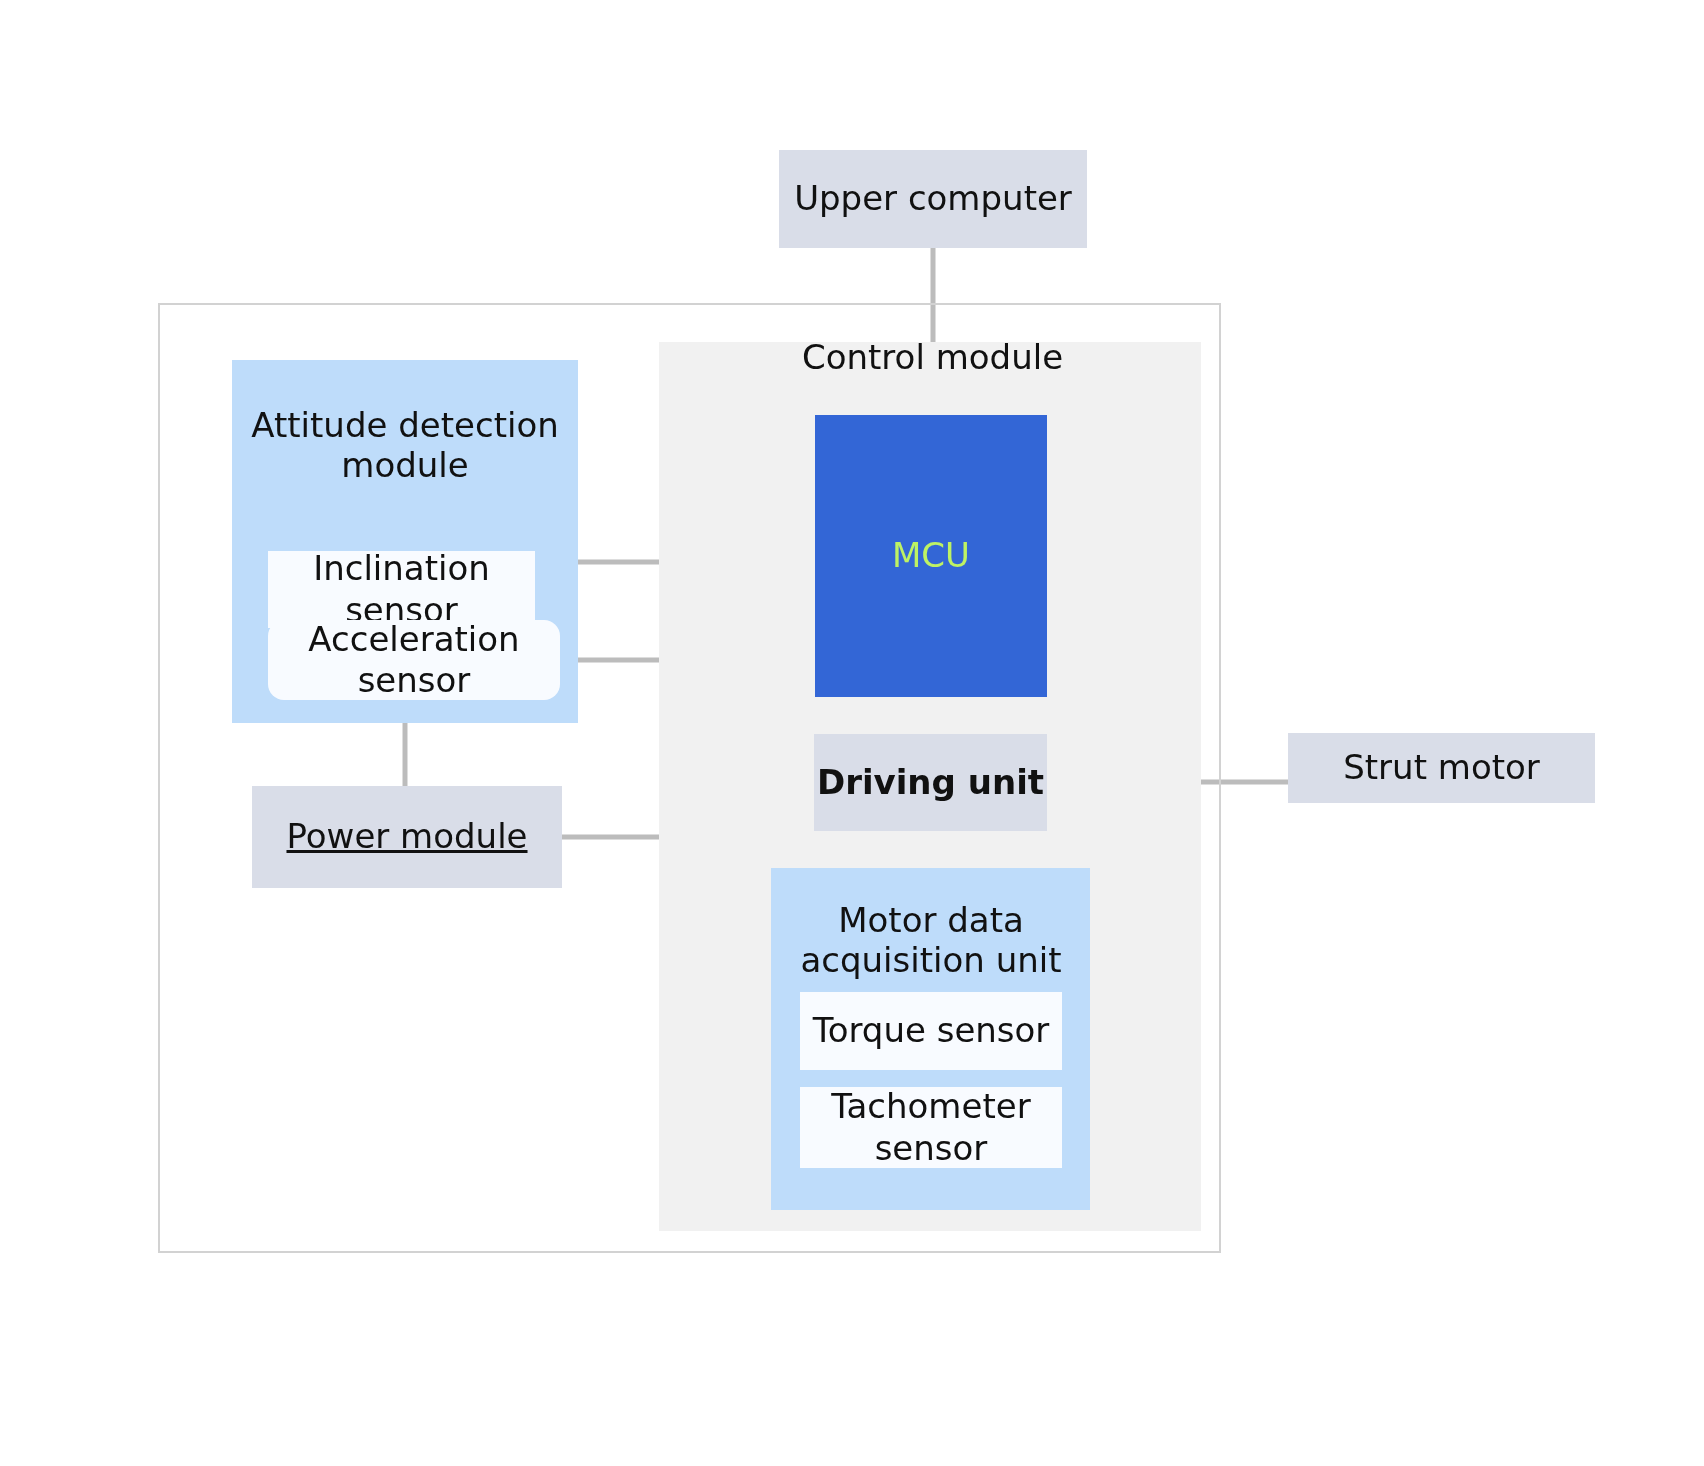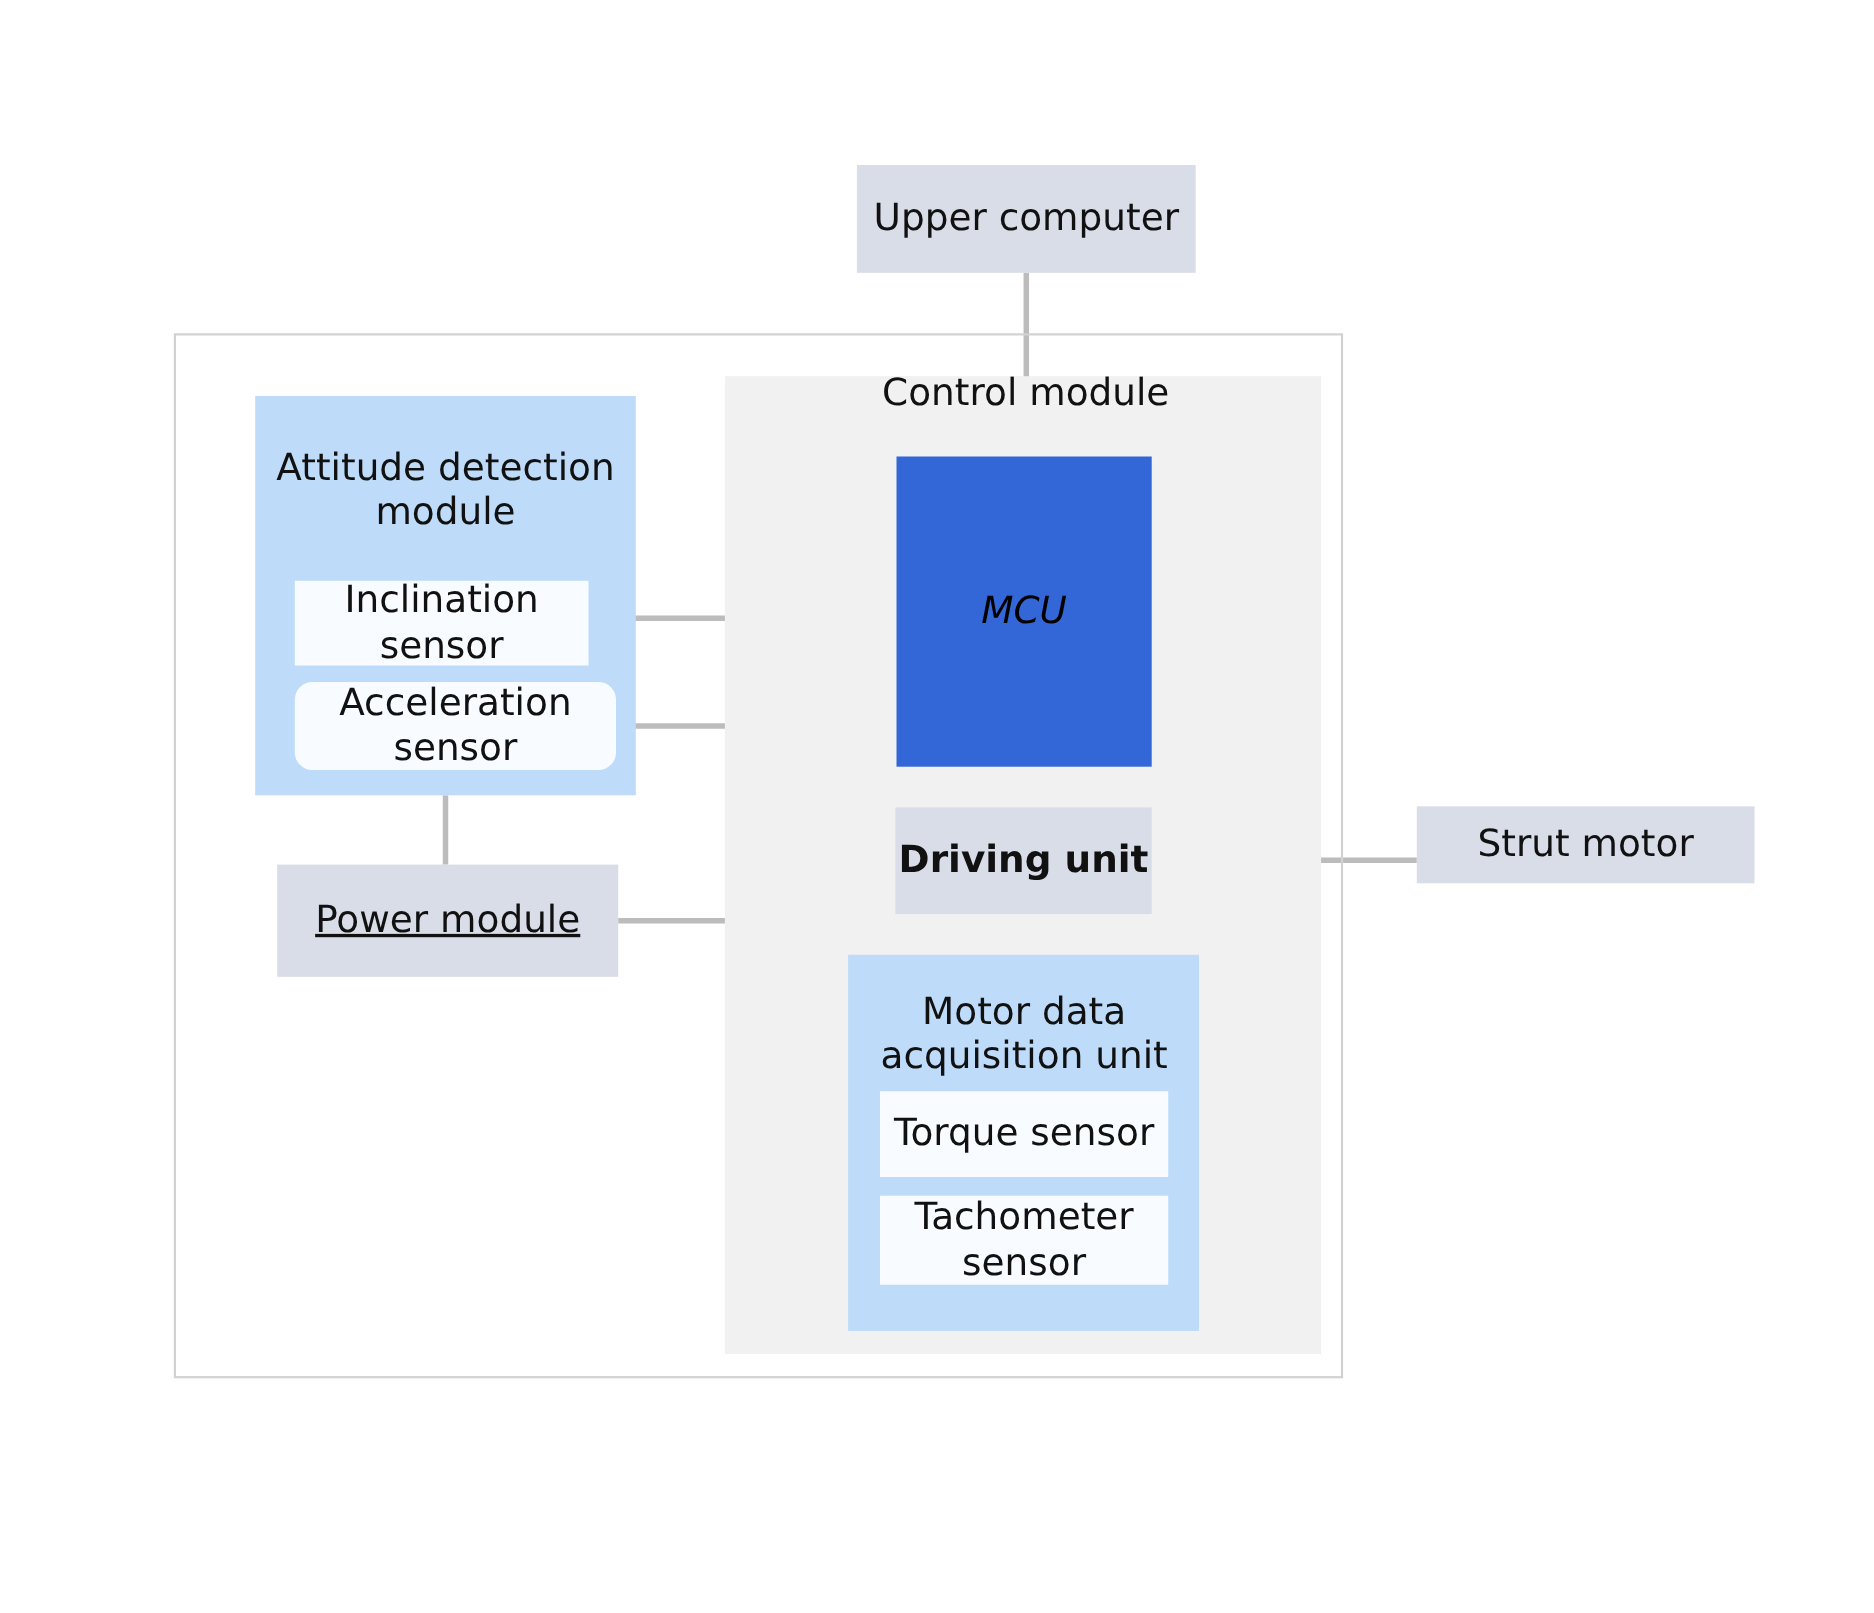--- a/index.html
+++ b/index.html
@@ -4,21 +4,21 @@
 <style>
   html,body{margin:0;padding:0;background:#ffffff;}
   body{width:1704px;height:1466px;font-family:"DejaVu Sans","Liberation Sans",sans-serif;}
   #stage{position:relative;width:1704px;height:1466px;overflow:hidden;background:#fff;}
   #wires{position:absolute;left:0;top:0;width:1704px;height:1466px;}
   .box{position:absolute;display:flex;align-items:center;justify-content:center;text-align:center;
        box-sizing:border-box;color:#111111;line-height:1.22;z-index:3;}
   .gray{background:#d9dde8;}
   .lightblue{background:#bedcfa;}
   .white{background:#f8fbff;}
-  .mcu{background:#3366d6;color:#000000;font-style:italic;}
+  .mcu{background:#3366d6;color:#bef264;}
   .outer-frame{position:absolute;box-sizing:border-box;border:2px solid #d2d2d2;background:transparent;z-index:1;}
   .ctrl-panel{position:absolute;background:#f1f1f1;z-index:1;}
   .group-title{position:absolute;display:flex;justify-content:center;align-items:flex-start;
                text-align:center;color:#111111;z-index:4;}
   .fs34{font-size:34px;}
 </style>
 </head>
 <body>
 
 <div id="stage">
@@ -46,21 +46,21 @@
     </g>
   </svg>
 
   <div class="outer-frame" style="left:158px;top:303px;width:1063px;height:950px;"></div>
 
   <div class="ctrl-panel" style="left:659px;top:342px;width:542px;height:889px;"></div>
 
   <div class="box lightblue" style="left:232px;top:360px;width:346px;height:363px;"></div>
   <div class="group-title fs34" style="left:250px;top:405px;width:310px;height:96px;">Attitude detection module</div>
 
-  <div class="box white fs34" style="left:268px;top:528px;width:267px;height:77px;">Inclination sensor</div>
+  <div class="box white fs34" style="left:268px;top:551px;width:267px;height:77px;">Inclination sensor</div>
   <div class="box white fs34" style="left:268px;top:620px;width:292px;height:80px;border-radius:16px;">Acceleration sensor</div>
 
   <div class="box gray fs34" style="left:252px;top:786px;width:310px;height:102px;text-decoration:underline;">Power module</div>
 
   <div class="box gray fs34" style="left:779px;top:150px;width:308px;height:98px;">Upper computer</div>
 
   <div class="group-title fs34" style="left:735px;top:337px;width:395px;height:50px;">Control module</div>
 
   <div class="box mcu fs34" style="left:815px;top:415px;width:232px;height:282px;">MCU</div>
 

